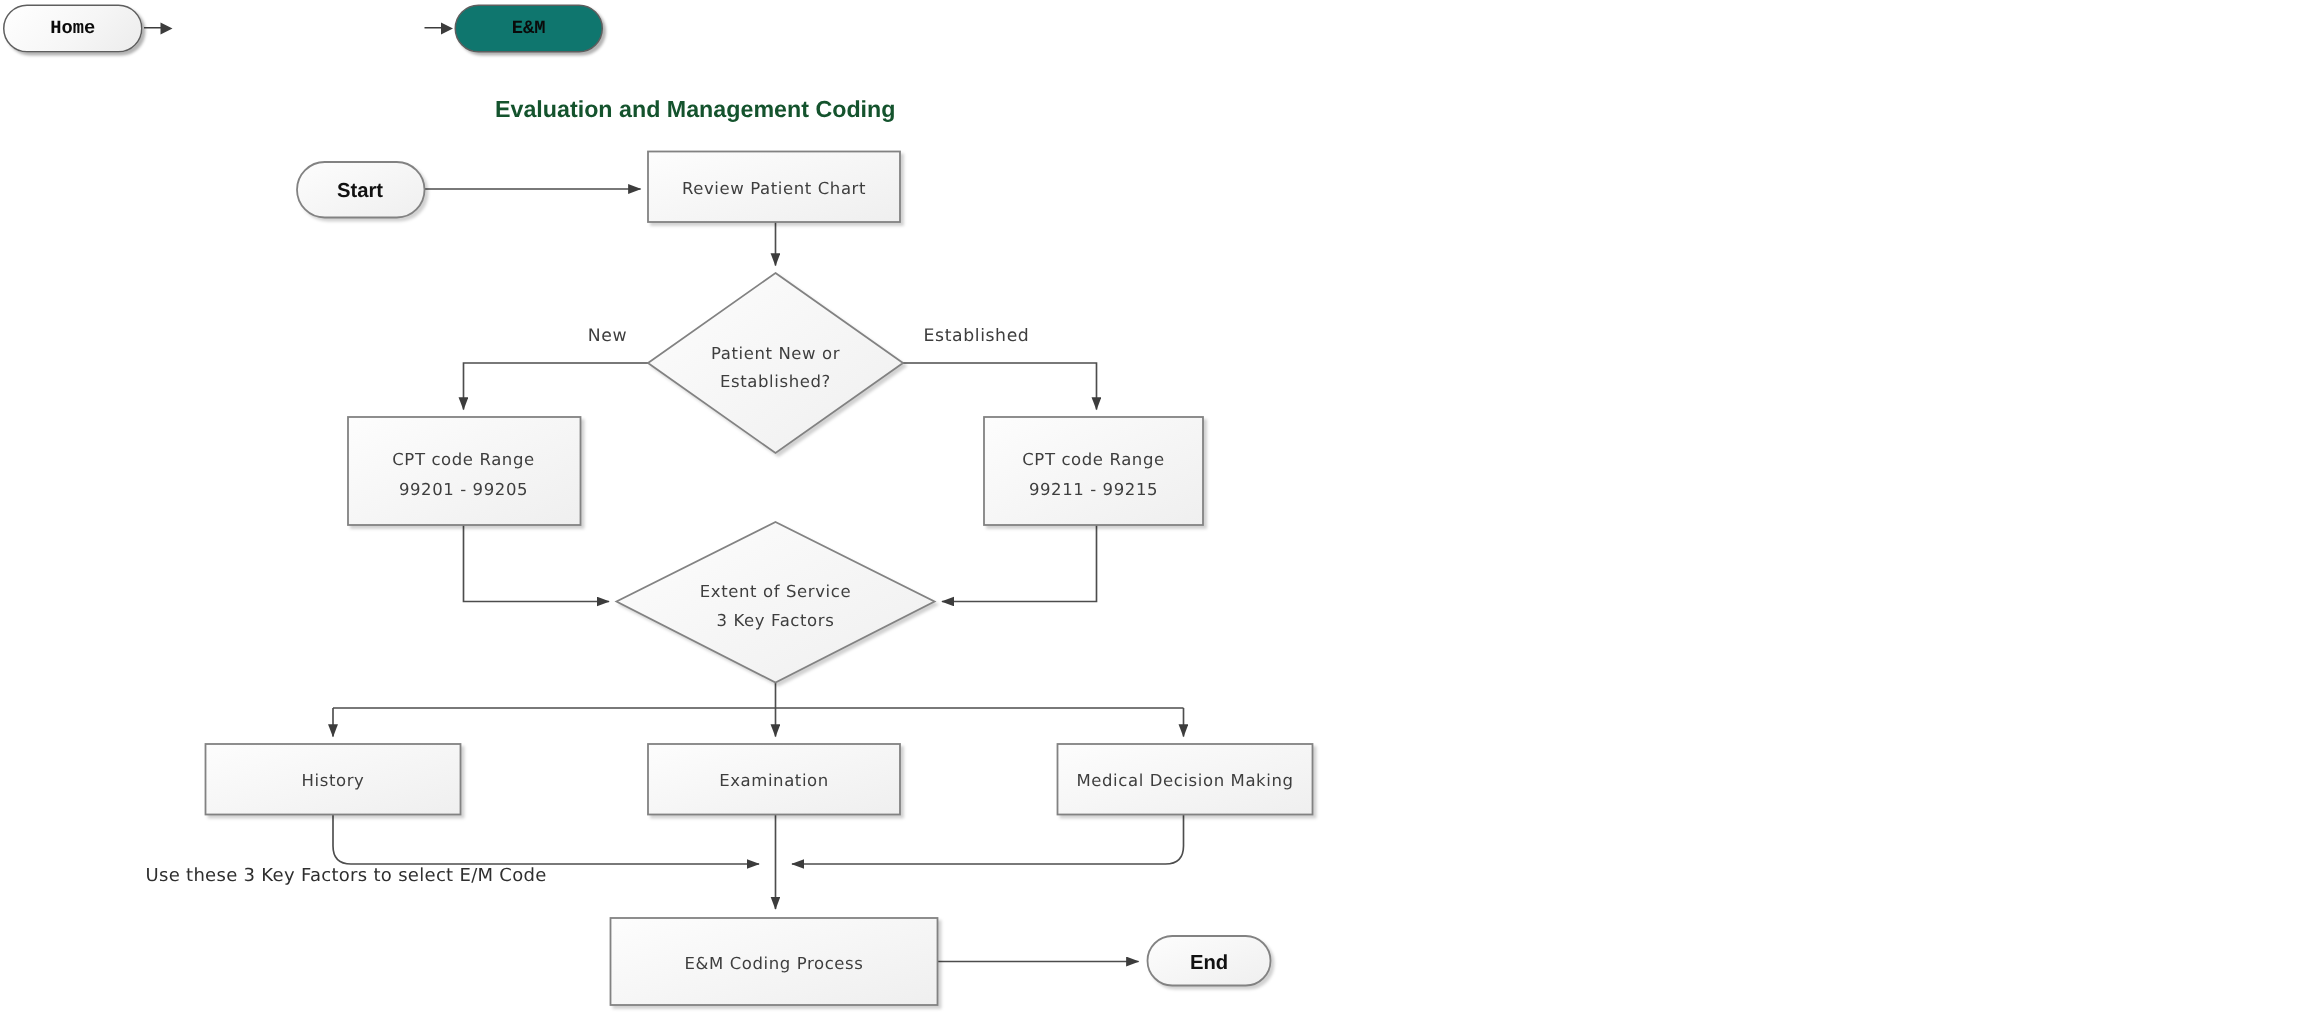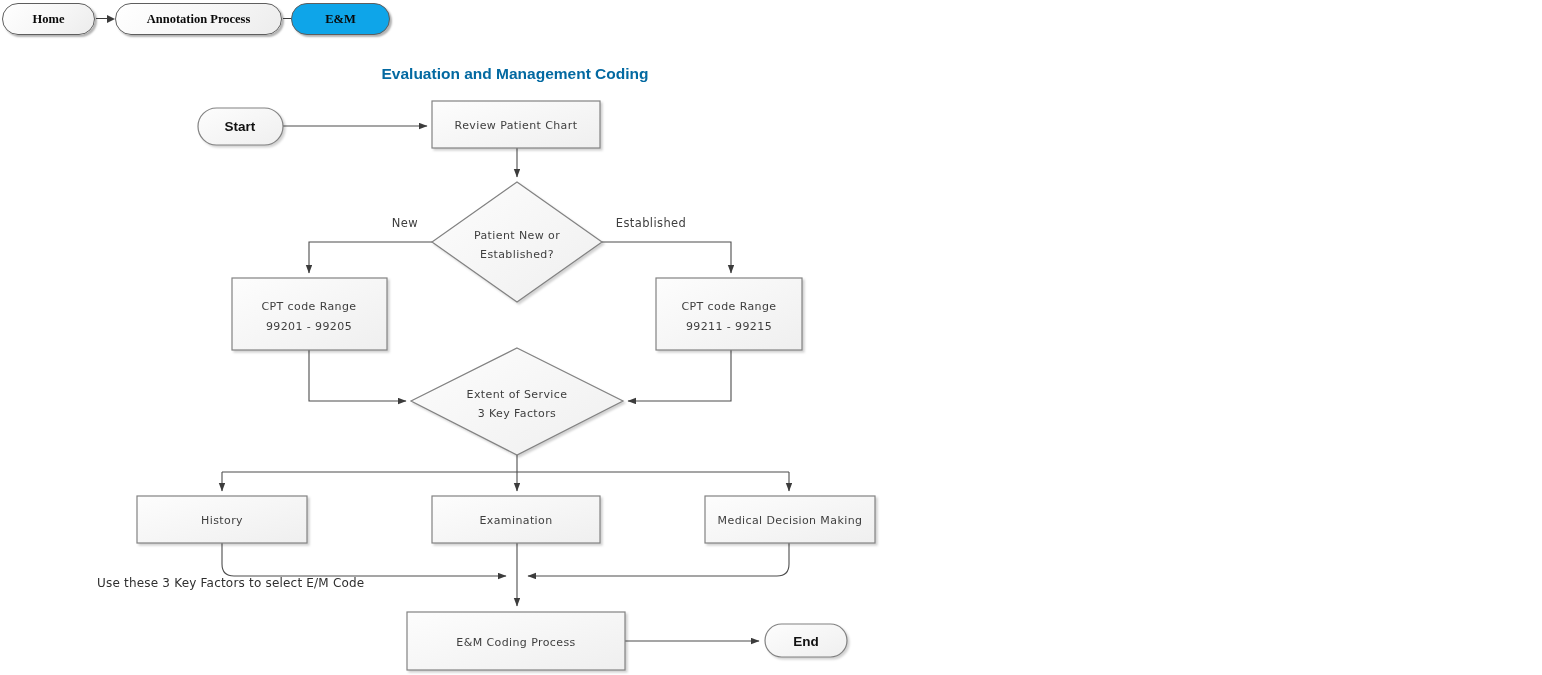--- a/index.html
+++ b/index.html
@@ -5,53 +5,52 @@
   html,body{margin:0;padding:0;background:#ffffff;}
   body{width:1542px;height:675px;position:relative;overflow:hidden;
        font-family:"DejaVu Sans",sans-serif;}
 
   
   .breadcrumb{position:absolute;left:0;top:0;width:560px;height:45px;}
   .pill{position:absolute;top:3px;height:32px;border:1.6px solid #5e5e5e;border-radius:17px;
         background:linear-gradient(135deg,#ffffff 0%,#f6f6f6 55%,#ececec 100%);
         box-shadow:2px 2px 2px rgba(0,0,0,0.30);
         display:flex;align-items:center;justify-content:center;
-        font-family:Liberation Serif, serif;font-weight:bold;font-size:12.5px;color:#0a0a0a;
+        font-family:Liberation Mono, monospace;font-weight:bold;font-size:12.5px;color:#0a0a0a;
         cursor:pointer;box-sizing:border-box;}
   .pill.active{background:#c4bcda;}
   .crumb-arrow{position:absolute;top:18px;height:1px;background:#3c3c3c;}
   .crumb-arrow::after{content:"";position:absolute;right:-7px;top:-3.5px;width:0;height:0;
         border-left:8px solid #3c3c3c;border-top:4px solid transparent;border-bottom:4px solid transparent;}
 
   
-  .page-title{position:absolute;left:330px;top:55px;width:370px;text-align:center;
-        font-family:"Liberation Sans",sans-serif;font-weight:bold;font-size:15.5px;color:#0369a1;}
+  .page-title{position:absolute;left:330px;top:55px;width:370px;text-align:left;
+        font-family:"Liberation Sans",sans-serif;font-weight:bold;font-size:15.5px;color:#14532d;}
   .note-text{position:absolute;left:97px;top:576px;font-size:12px;color:#2f2f2f;letter-spacing:0.2px;}
 
   
   svg.flow{position:absolute;left:0;top:0;}
   .shape{fill:url(#shapeGrad);stroke:#828282;stroke-width:1.2;
          filter:drop-shadow(2px 2px 1px rgba(0,0,0,0.18));}
   .edge{fill:none;stroke:#4d4d4d;stroke-width:1.1;}
   .lbl{fill:#3e3e3e;font-size:11px;letter-spacing:0.4px;text-anchor:middle;
        font-family:"DejaVu Sans",sans-serif;}
   .lbl-big{fill:#111;font-size:13.5px;font-weight:bold;text-anchor:middle;
        font-family:"Liberation Sans",sans-serif;}
   .lbl-branch{fill:#3e3e3e;font-size:11.5px;letter-spacing:0.4px;text-anchor:middle;
        font-family:"DejaVu Sans",sans-serif;}
 </style>
 </head>
 <body>
 
 <nav class="breadcrumb">
   <div class="pill" style="left:2px;width:93px;">Home</div>
   <div class="crumb-arrow" style="left:96px;width:12px;"></div>
-  <div class="pill" style="left:115px;width:167px;">Annotation Process</div>
   <div class="crumb-arrow" style="left:283px;width:12px;"></div>
-  <div class="pill active" style="left: 291px; width: 99px; background: #0ea5e9;">E&amp;M</div>
+  <div class="pill active" style="left: 303px; width: 99px; background: #0f766e;">E&amp;M</div>
 </nav>
 
 <h1 class="page-title">Evaluation and Management Coding</h1>
 
 <svg class="flow" width="1542" height="675" viewBox="0 0 1542 675">
   <defs>
     <linearGradient id="shapeGrad" x1="0" y1="0" x2="1" y2="1">
       <stop offset="0" stop-color="#fdfdfd"></stop>
       <stop offset="1" stop-color="#efefef"></stop>
     </linearGradient>

